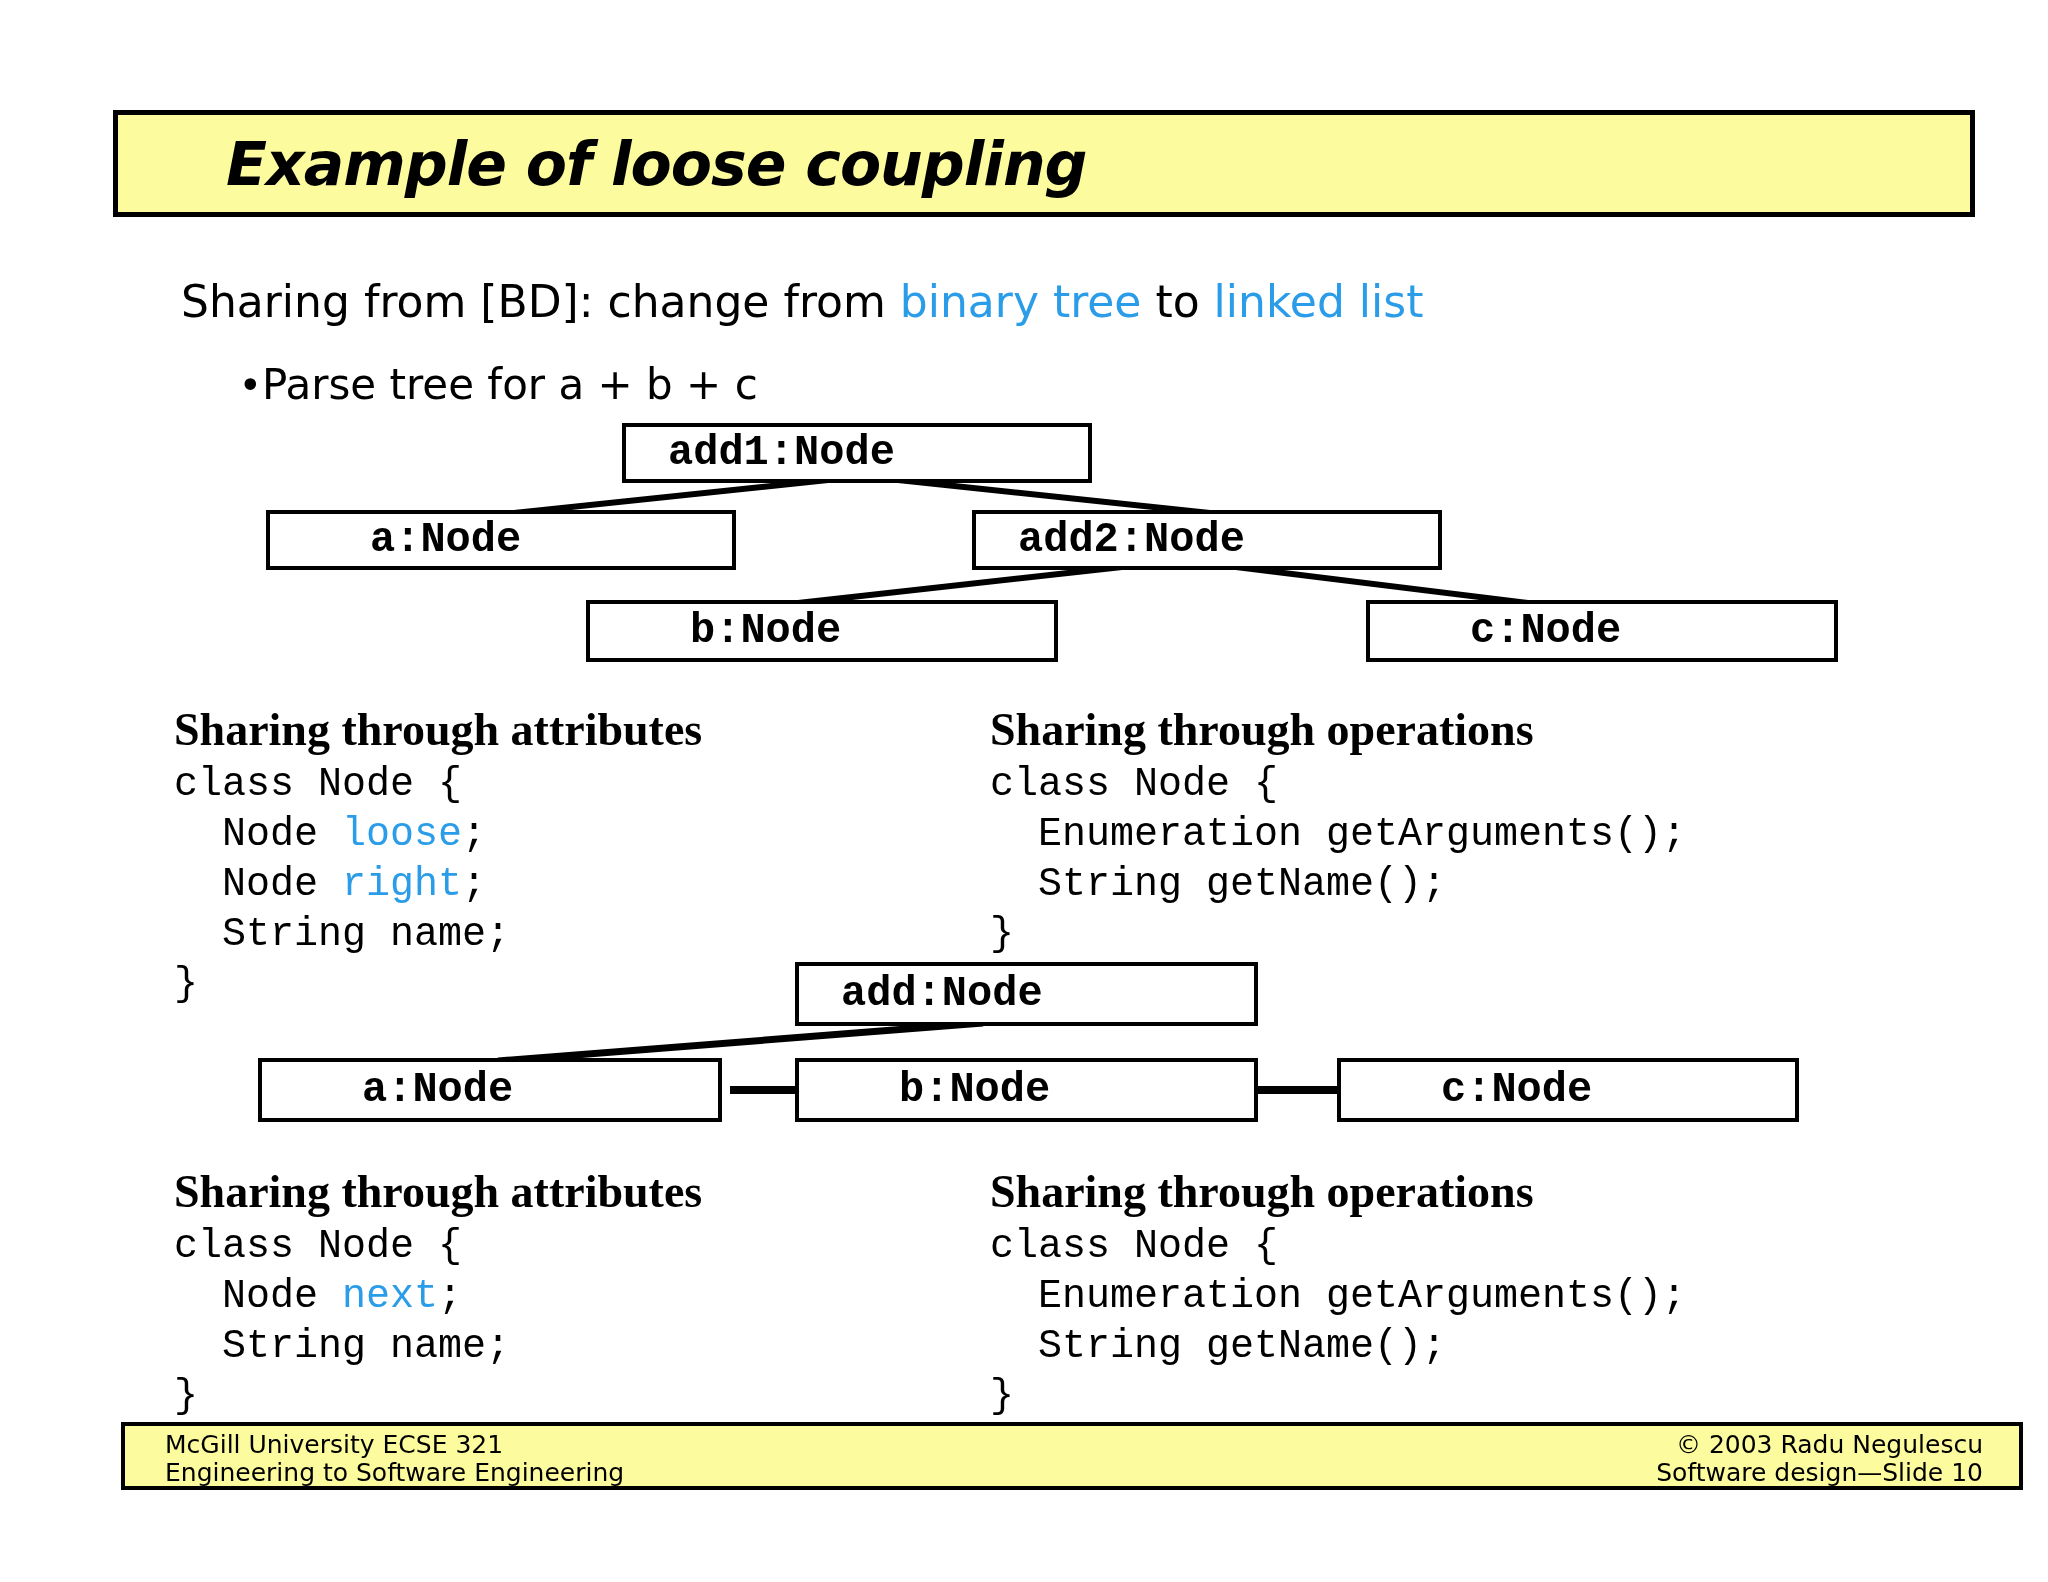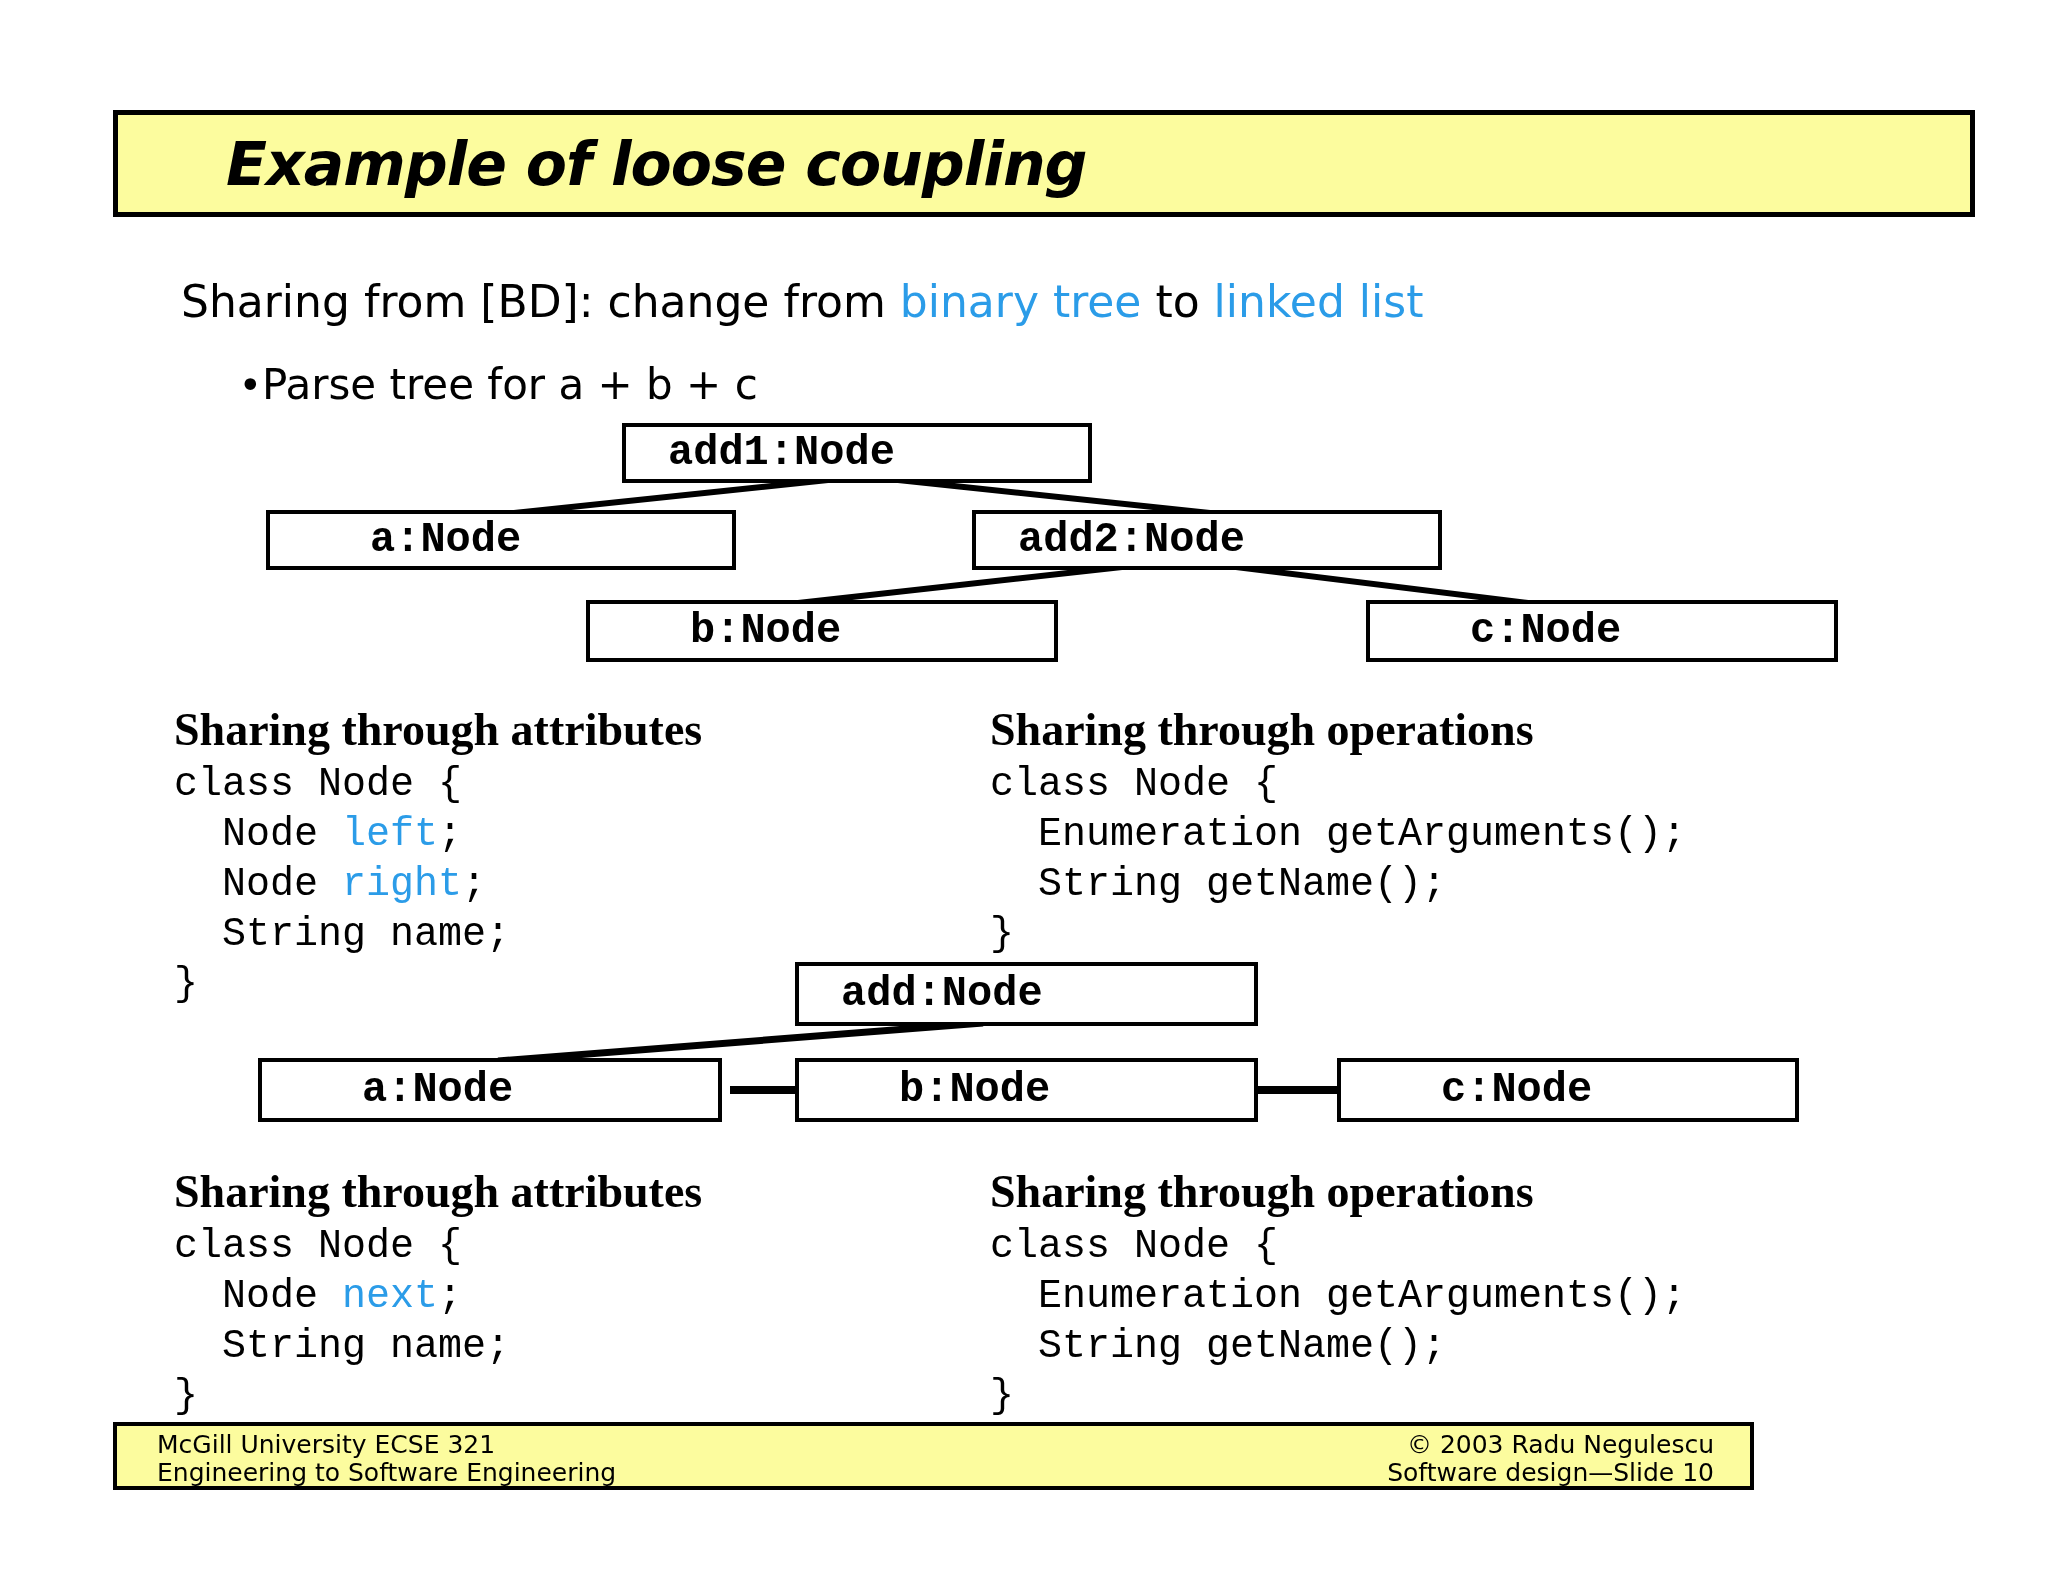--- a/index.html
+++ b/index.html
@@ -46,21 +46,21 @@
   .sec-tree-attr{left:174px;top:704px;}
   .sec-tree-ops{left:990px;top:704px;}
   .sec-list-attr{left:174px;top:1166px;}
   .sec-list-ops{left:990px;top:1166px;}
   .sec-heading{font-family:"Liberation Serif", serif;font-weight:bold;font-size:46px;
                line-height:52px;margin:0 0 4px 0;white-space:nowrap;}
   .code-line{font-family:"Liberation Mono", monospace;font-size:40px;line-height:50px;
              white-space:pre;}
 
   
-  .footer-bar{position:absolute;left:113px;top:1422px;width:1641px;height:68px;
+  .footer-bar{position:absolute;left:121px;top:1422px;width:1902px;height:68px;
               background:var(--yellow,#FCFC9E);border:4px solid #000;box-sizing:border-box;}
   .footer-left{position:absolute;left:40px;top:5px;font-size:25px;line-height:28px;}
   .footer-right{position:absolute;right:36px;top:5px;font-size:25px;line-height:28px;text-align:right;}
 </style>
 </head>
 <body>
 
 <div class="slide">
 
   <div class="title-bar">
@@ -90,21 +90,21 @@
   <div class="node n-c1 pad-letter">c:Node</div>
 
   <div class="node n-add pad-add">add:Node</div>
   <div class="node n-a2 pad-letter">a:Node</div>
   <div class="node n-b2 pad-letter">b:Node</div>
   <div class="node n-c2 pad-letter">c:Node</div>
 
   <div class="section sec-tree-attr">
     <h3 class="sec-heading">Sharing through attributes</h3>
     <div class="code-line">class Node {</div>
-    <div class="code-line"><span>  Node </span><span class="blue">left</span><span>;</span></div>
+    <div class="code-line"><span>  Node </span><span class="blue">loose</span><span>;</span></div>
     <div class="code-line"><span>  Node </span><span class="blue">right</span><span>;</span></div>
     <div class="code-line">  String name;</div>
     <div class="code-line">}</div>
   </div>
 
   <div class="section sec-tree-ops">
     <h3 class="sec-heading">Sharing through operations</h3>
     <div class="code-line">class Node {</div>
     <div class="code-line">  Enumeration getArguments();</div>
     <div class="code-line">  String getName();</div>

